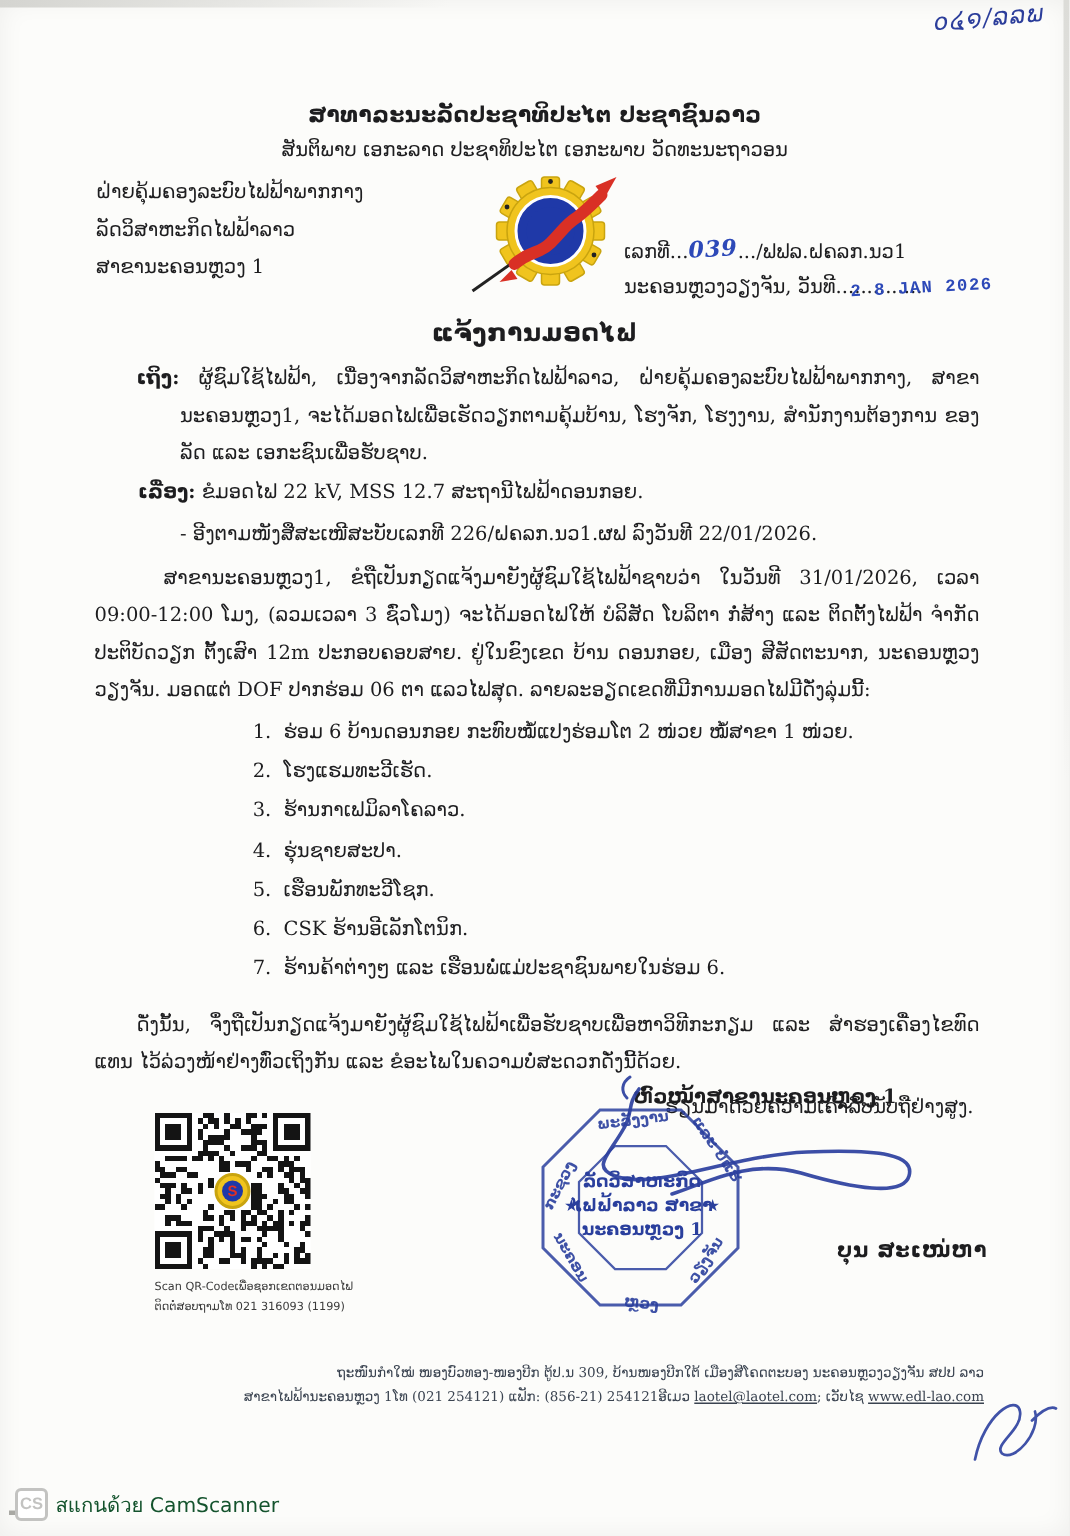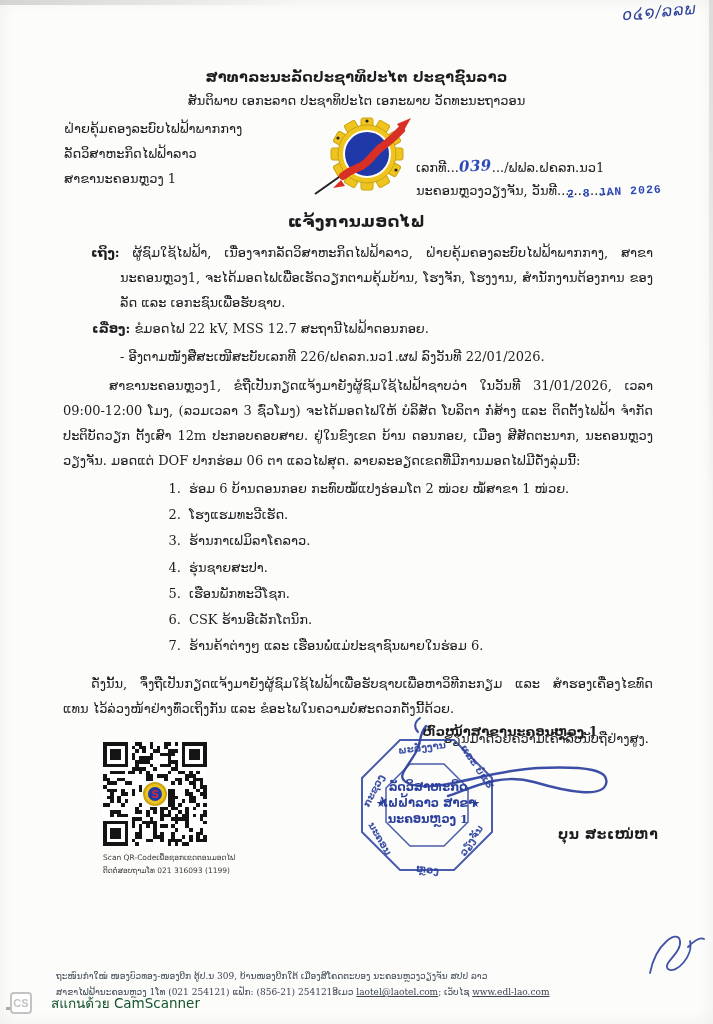--- a/index.html
+++ b/index.html
@@ -55,26 +55,26 @@
   .stamp { position:absolute; left:352px; top:733px; width:152px; height:150px; color:#2a3f9d; }
   .stamp svg.oct { position:absolute; left:0; top:0; }
   .stamp .ringword { position:absolute; font-size:10px; font-weight:bold; white-space:nowrap; opacity:.9; }
   .stamp .inner-text { position:absolute; left:26px; top:46px; width:100px; text-align:center;
                        font-size:11.5px; font-weight:bold; line-height:16px; }
   .stamp .star { position:absolute; font-size:11px; top:64px; }
 
   .sig-overlay { position:absolute; left:348px; top:712px; width:310px; height:170px; pointer-events:none; }
   .name { position:absolute; left:558px; top:826px; font-size:14px; font-weight:bold; letter-spacing:.5px; }
 
-  .footer { position:absolute; left:56px; top:968px; width:600px; text-align:left;
+  .footer { position:absolute; left:56px; top:908px; width:600px; text-align:right;
             font-size:9px; line-height:16px; color:#3a4350; }
   .u { text-decoration:underline; }
   .footer-initial { position:absolute; left:638px; top:925px; }
 
-  .watermark { position:absolute; left:10px; top:992px; display:flex; align-items:center; gap:19px;
+  .watermark { position:absolute; left:10px; top:992px; display:flex; align-items:center; gap:5px;
                font-family:"DejaVu Sans",sans-serif; }
   .cs-badge { width:22px; height:22px; border:2px solid #c3c3c1; border-radius:4px; color:#c3c3c1;
               font-size:11px; font-weight:bold; display:flex; align-items:center; justify-content:center;
               font-family:"Liberation Sans",sans-serif; background:#fff; }
   .cs-label { color:#14532d; font-size:13.5px; }
 </style>
 </head>
 <body>
 
 <div class="page">

